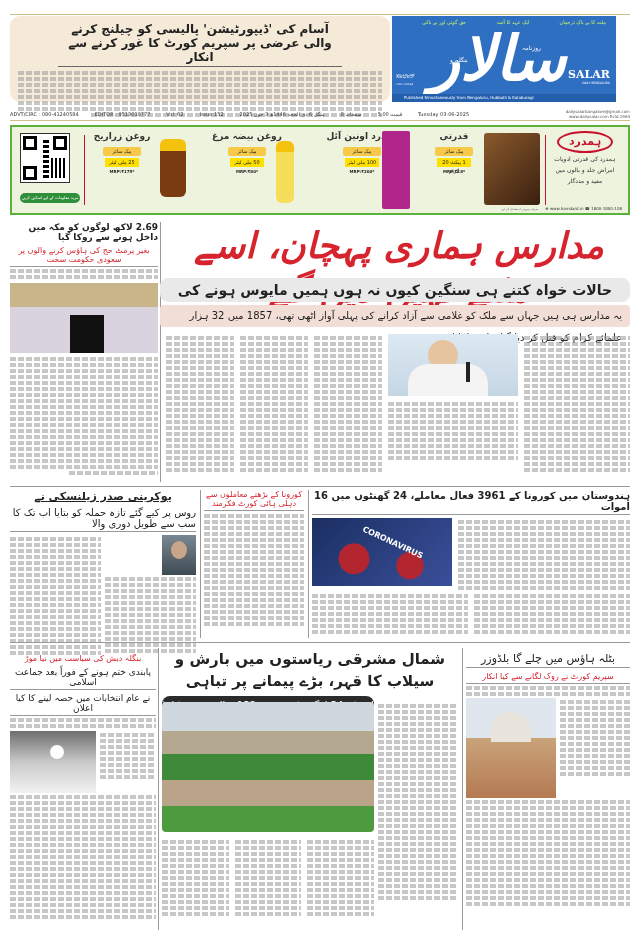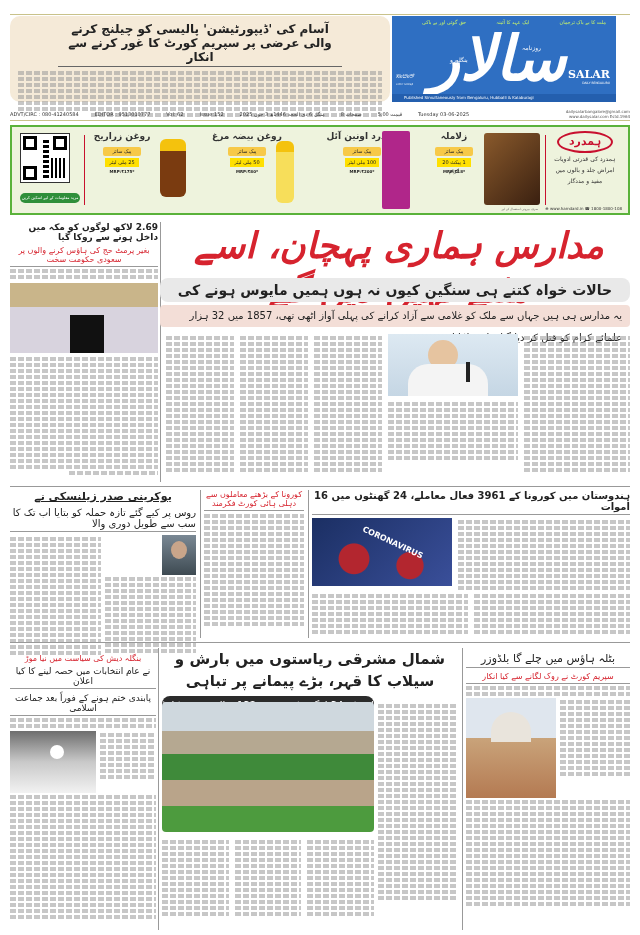--- a/index.html
+++ b/index.html
@@ -127,21 +127,21 @@
 
   <div class="prod" style="left:310px;width:80px">
     <div class="pname">ہمدرد اونین آئل</div>
     <div class="pack">پیک سائز</div>
     <div class="qty">100 ملی لیٹر</div>
     <div class="mrp">MRP:₹200*</div>
   </div>
   <div class="bottle" style="left:370px;top:4px;width:28px;height:78px;background:#b0268a;border-radius:2px"></div>
 
   <div class="prod" style="left:412px;width:60px">
-    <div class="pname">زلاملہ</div>
+    <div class="pname">قدرتی</div>
     <div class="pack">پیک سائز</div>
     <div class="qty">1 پیکٹ 20 گرام</div>
     <div class="mrp">MRP:₹18*</div>
   </div>
   <div class="bottle" style="left:472px;top:6px;width:56px;height:72px;background:linear-gradient(135deg,#8a5a2c,#3a2010);border-radius:3px"></div>
 
   <div style="position:absolute;right:82px;top:8px;width:1px;height:70px;background:#c8102e"></div>
 
   <div class="hamdard">
     <div class="logo">ہمدرد</div>
@@ -429,22 +429,22 @@
         <div class="filler"></div>
         <div class="filler"></div>
       </div>
   </div>
 </div>
 
 <div class="hrule" style="left:10px;top:642px;width:620px"></div>
 
 <div class="abs" style="left:10px;top:654px;width:146px">
   <div class="red-kicker">بنگلہ دیش کی سیاست میں نیا موڑ</div>
+  <div class="rtl" style="font-size:9px;text-align:center;margin-top:4px;border-bottom:1px solid #999;padding-bottom:2px">پابندی ختم ہونے کے فوراً بعد جماعت اسلامی</div>
   <div class="rtl" style="font-size:9px;text-align:center;margin-top:3px;border-bottom:1px solid #999;padding-bottom:2px">نے عام انتخابات میں حصہ لینے کا کیا اعلان</div>
-  <div class="rtl" style="font-size:9px;text-align:center;margin-top:4px;border-bottom:1px solid #999;padding-bottom:2px">پابندی ختم ہونے کے فوراً بعد جماعت اسلامی</div>
   <div class="filler"></div>
     <div class="filler"></div>
   <div style="display:flex;gap:4px;margin-top:3px">
     <div class="img" style="position:relative;width:86px;height:62px;background:linear-gradient(#6e6e6e,#c9c9c9 50%,#f2f2f2);">
       <div style="position:absolute;left:40px;top:14px;width:14px;height:14px;border-radius:50%;background:#fff"></div>
     </div>
     <div style="flex:1">
         <div class="filler"></div>
         <div class="filler"></div>
         <div class="filler"></div>

